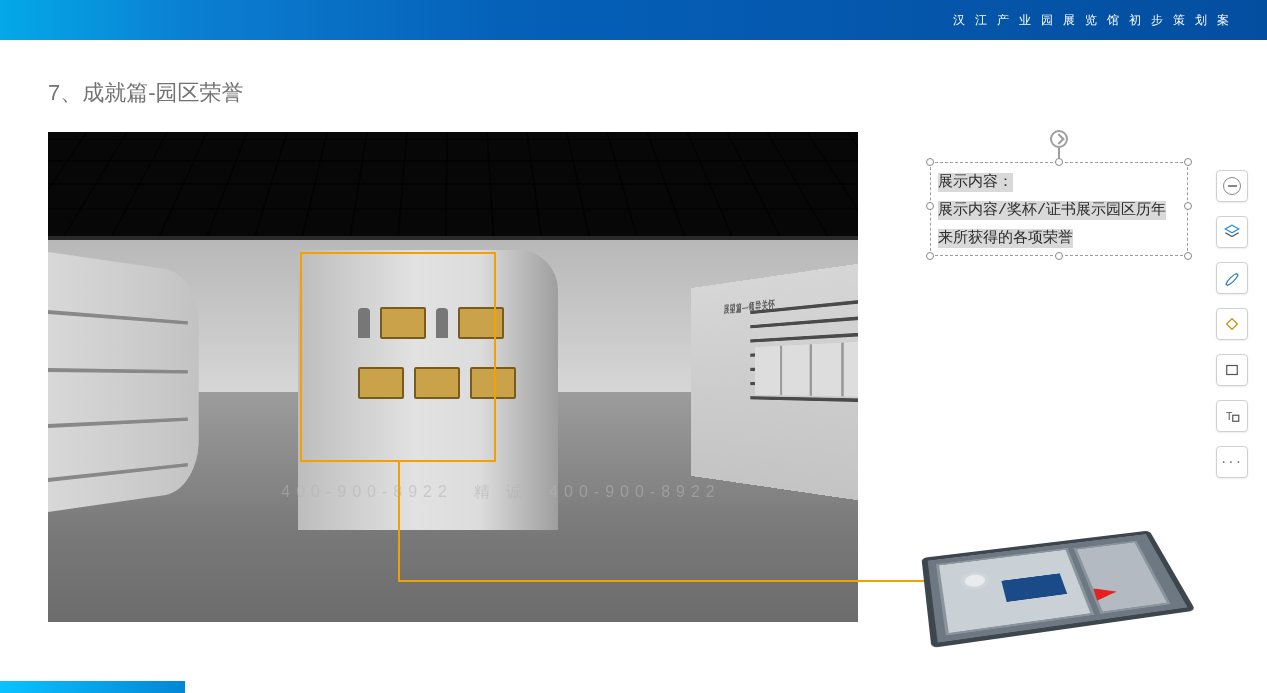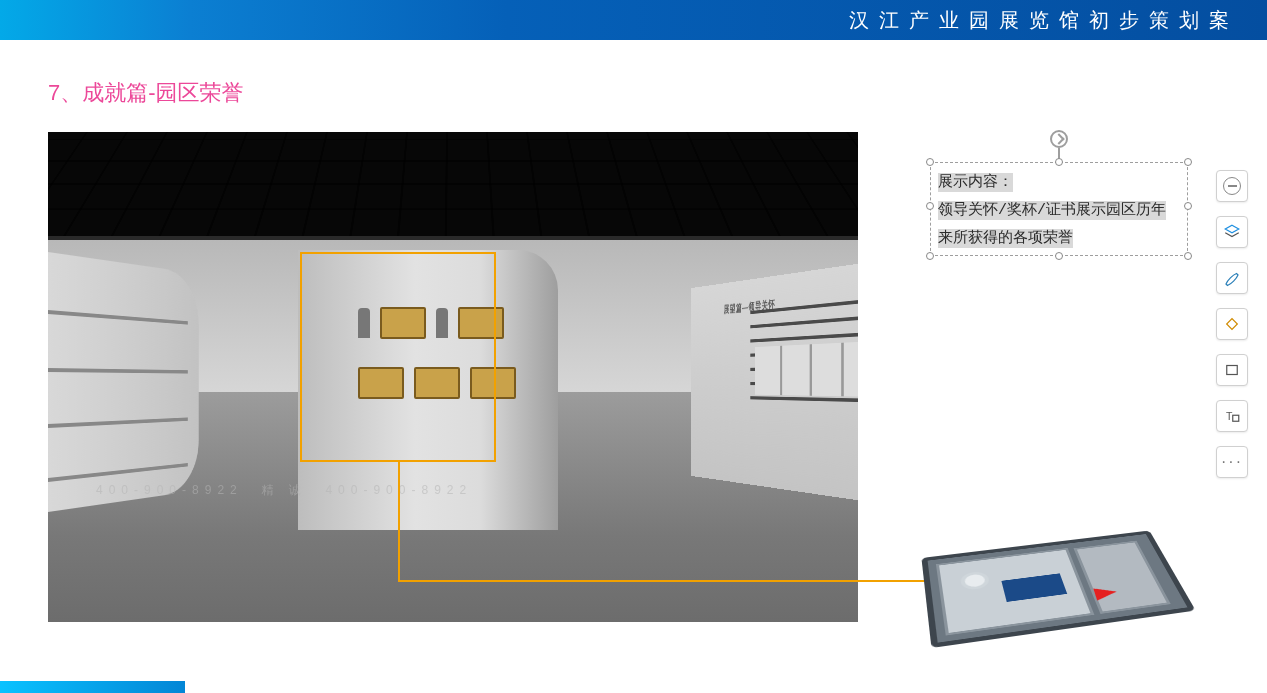--- a/index.html
+++ b/index.html
@@ -5,27 +5,27 @@
   * { box-sizing: border-box; margin: 0; padding: 0; }
   html, body { width: 1267px; height: 693px; font-family: "Microsoft YaHei", "PingFang SC", sans-serif; background: #fff; overflow: hidden; position: relative; }
 
   
   .header-bar {
     position: absolute; top: 0; left: 0; width: 1267px; height: 40px;
     background: linear-gradient(90deg, #03a9e8 0%, #0b7fd2 15%, #0560b8 40%, #044ea0 100%);
   }
   .header-title {
     position: absolute; top: 0; right: 28px; height: 40px; line-height: 40px;
-    color: #fff; font-size: 20px; letter-spacing: 10px; font-weight: 400;
+    color: #fff; font-size: 12px; letter-spacing: 10px; font-weight: 400;
   }
 
   
   .slide-title {
     position: absolute; left: 48px; top: 78px;
-    font-size: 22px; color: #ec4899; font-weight: 400;
+    font-size: 22px; color: #737373; font-weight: 400;
   }
 
   
   .main-image {
     position: absolute; left: 48px; top: 132px; width: 810px; height: 490px;
     background: linear-gradient(#2a2a2a 0%, #2a2a2a 22%, #b8b8b8 22%, #d8d8d8 55%, #8e8e8e 100%);
     overflow: hidden;
   }
   
   .ceiling {
@@ -94,21 +94,21 @@
   .connector-v {
     position:absolute; left:398px; top:462px; width:2px; height:120px; background:#f2a100;
   }
   .connector-h {
     position:absolute; left:398px; top:580px; height:2px; width:600px; background:#f2a100;
   }
 
   
   .watermark {
     position:absolute; left:48px; top:350px; width:810px;
-    text-align:left; color:rgba(180,180,180,.55); font-size:12px; letter-spacing:6px; pointer-events:none;
+    text-align:center; color:rgba(180,180,180,.55); font-size:16px; letter-spacing:6px; pointer-events:none;
   }
 
   
   .callout-wrap {
     position: absolute; left: 930px; top: 132px; width: 258px; height: 130px;
   }
   .callout-boundary {
     position:absolute; left:0; top:30px; width:258px; height:94px;
     border:1px dashed #9e9e9e;
   }
@@ -222,21 +222,21 @@
 <div class="highlight-box"></div>
 <div class="connector-v"></div>
 <div class="connector-h"></div>
 
 <div class="callout-wrap">
   <div class="rotate-stem"></div>
   <div class="rotate-handle"></div>
   <div class="callout-boundary"></div>
   <div class="callout-text">
     <span class="hl">展示内容：</span><br>
-    <span class="hl">领导关怀/奖杯/证书展示园区历年来所获得的各项荣誉</span>
+    <span class="hl">展示内容/奖杯/证书展示园区历年来所获得的各项荣誉</span>
   </div>
   <div class="handle h-tl"></div>
   <div class="handle h-tm"></div>
   <div class="handle h-tr"></div>
   <div class="handle h-ml"></div>
   <div class="handle h-mr"></div>
   <div class="handle h-bl"></div>
   <div class="handle h-bm"></div>
   <div class="handle h-br"></div>
 </div>

